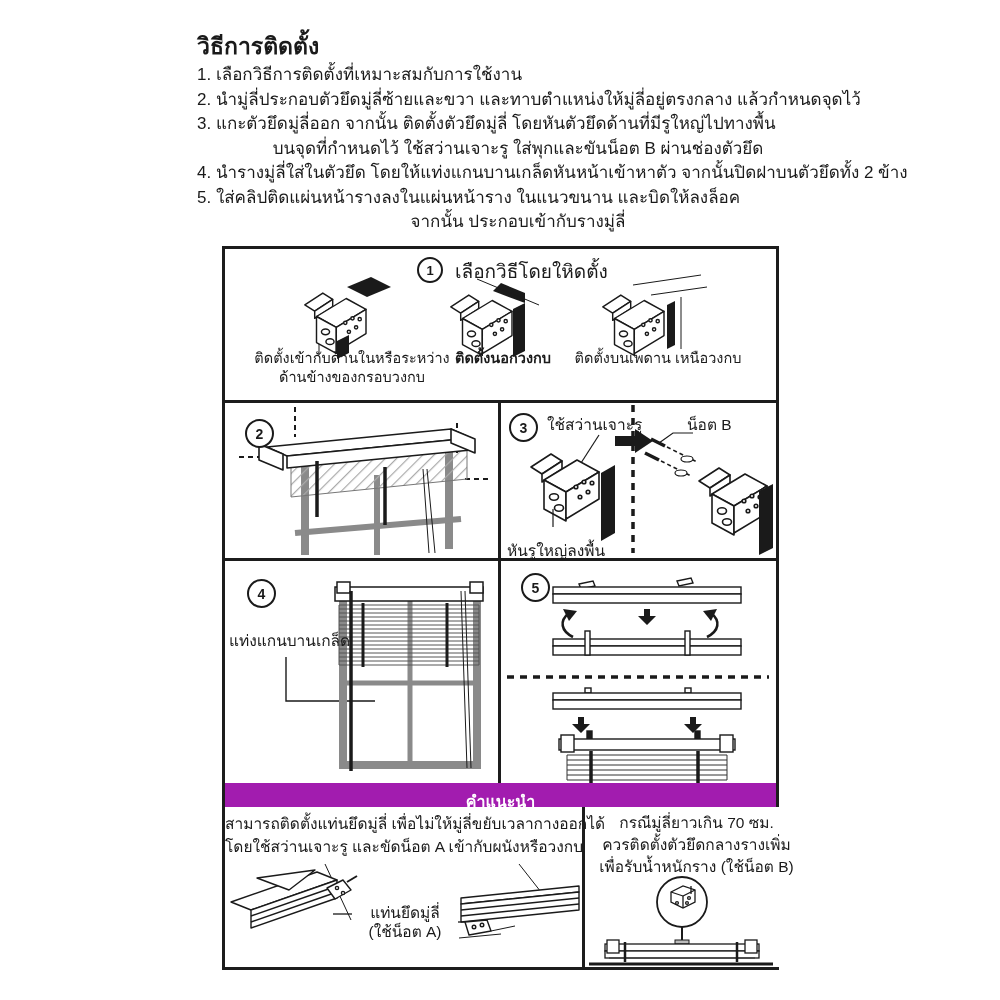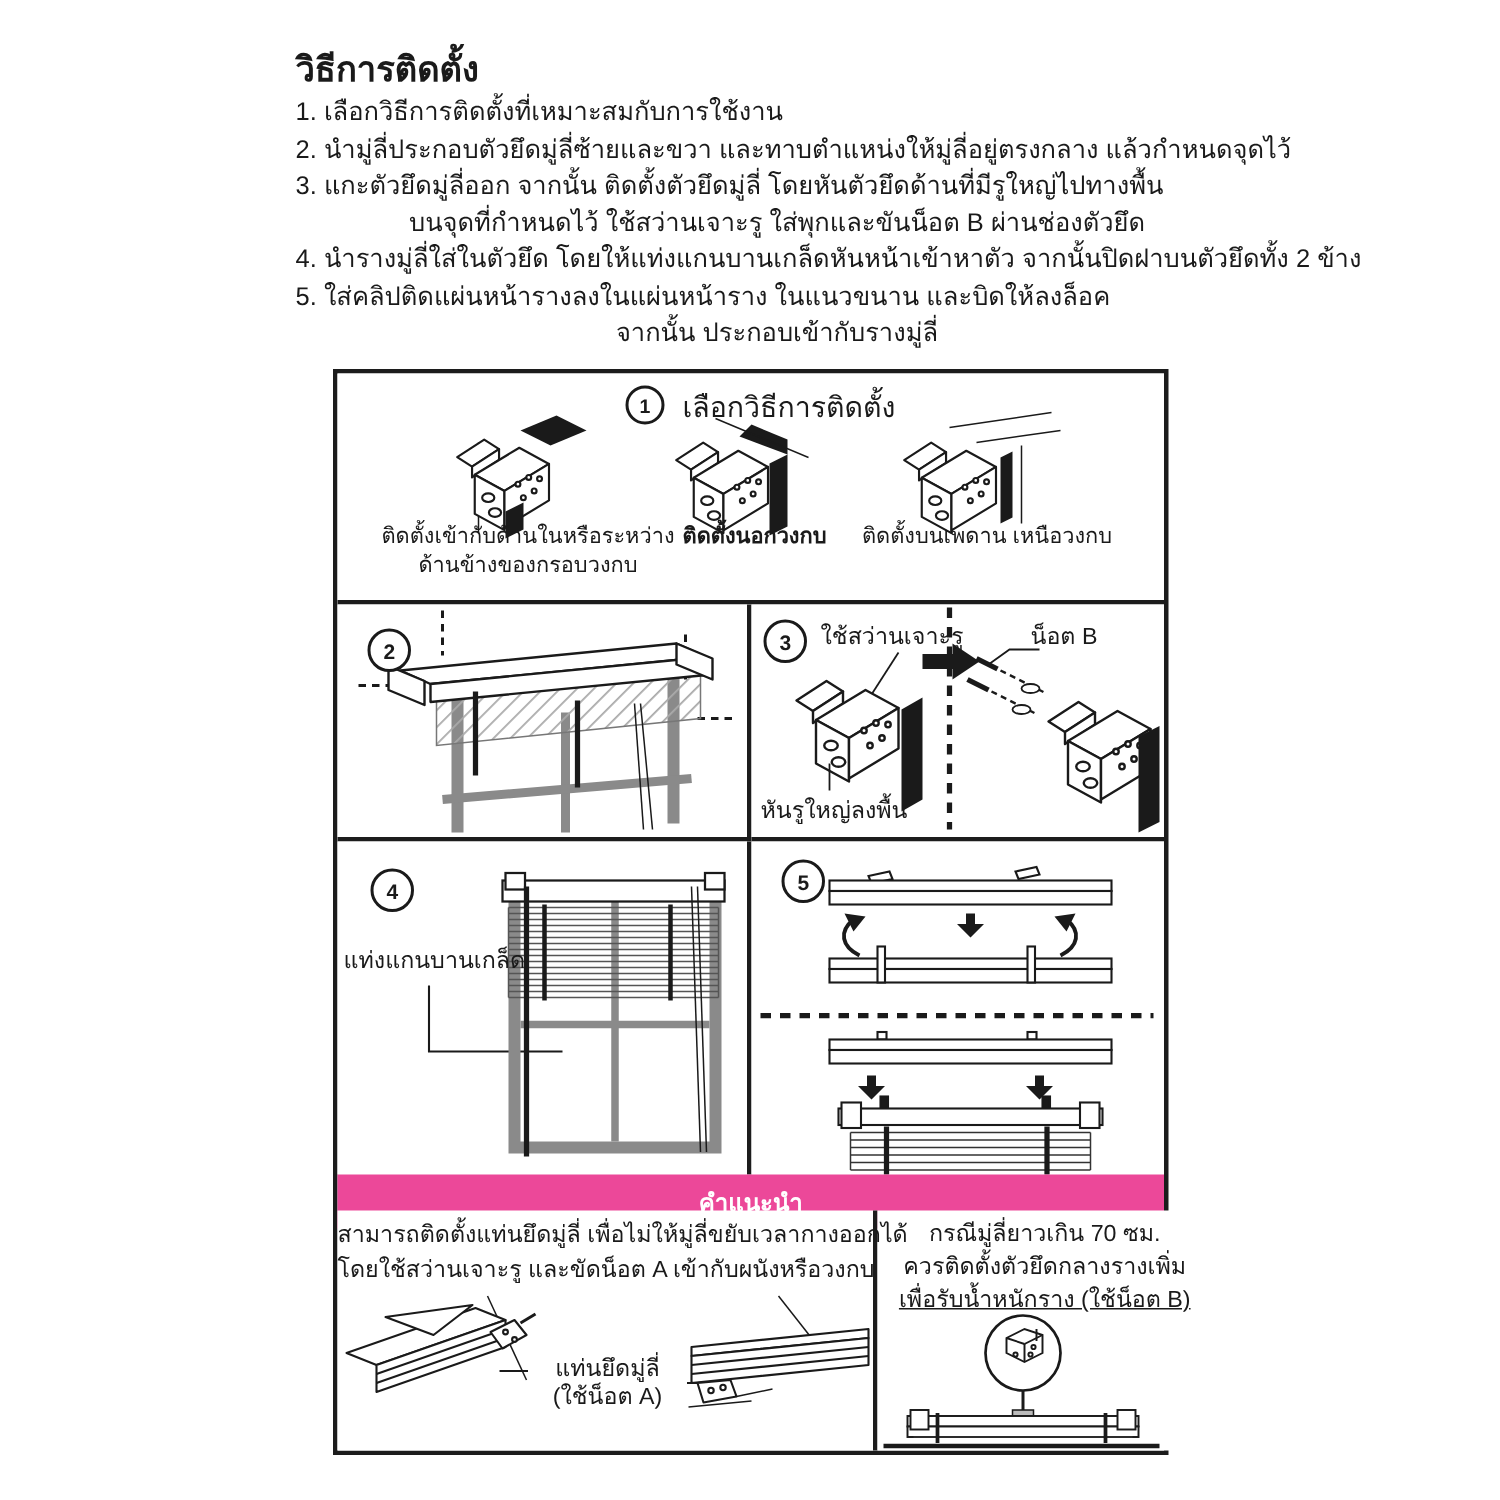--- a/index.html
+++ b/index.html
@@ -10,21 +10,21 @@
   .step-line{white-space:nowrap;}
   .step-cont{padding-left:22px;text-align:center;}
   .dbox{position:absolute;left:222px;top:246px;width:557px;height:724px;
         border:3px solid #1c1c1c;box-sizing:border-box;background:#fff;}
   .panel{position:absolute;box-sizing:border-box;background:#fff;}
   .p1{left:0;top:0;width:551px;height:154px;border-bottom:3px solid #1c1c1c;}
   .p2{left:0;top:154px;width:276px;height:158px;border-right:3px solid #1c1c1c;border-bottom:3px solid #1c1c1c;}
   .p3{left:276px;top:154px;width:275px;height:158px;border-bottom:3px solid #1c1c1c;}
   .p4{left:0;top:312px;width:276px;height:222px;border-right:3px solid #1c1c1c;}
   .p5{left:276px;top:312px;width:275px;height:222px;}
-  .advbar{left:0;top:534px;width:551px;height:36px;background:#ec4899;color:#fff;
+  .advbar{left:0;top:534px;width:551px;height:36px;background:#a21caf;color:#fff;
           display:flex;align-items:center;justify-content:center;font-size:16px;font-weight:bold;}
   .advL{left:0;top:558px;width:360px;height:160px;border-right:3px solid #1c1c1c;}
   .advR{left:360px;top:558px;width:223px;height:160px;}
   .cnum{position:absolute;border:2px solid #1a1a1a;border-radius:50%;background:#fff;
         display:flex;align-items:center;justify-content:center;font-weight:bold;z-index:3;}
   .cnum.sm{width:22px;height:22px;font-size:13px;}
   .cnum.md{width:25px;height:25px;font-size:14px;}
   .lbl{position:absolute;font-size:15.5px;line-height:19px;white-space:nowrap;z-index:3;}
   .cap{position:absolute;font-size:14.5px;line-height:19px;text-align:center;}
   .ctr{text-align:center;}
@@ -46,21 +46,21 @@
     <div class="step-line step-cont">บนจุดที่กำหนดไว้ ใช้สว่านเจาะรู ใส่พุกและขันน็อต B ผ่านช่องตัวยึด</div>
     <div class="step-line"><span>4.</span> <span>นำรางมู่ลี่ใส่ในตัวยึด โดยให้แท่งแกนบานเกล็ดหันหน้าเข้าหาตัว จากนั้นปิดฝาบนตัวยึดทั้ง 2 ข้าง</span></div>
     <div class="step-line"><span>5.</span> <span>ใส่คลิปติดแผ่นหน้ารางลงในแผ่นหน้าราง ในแนวขนาน และบิดให้ลงล็อค</span></div>
     <div class="step-line step-cont">จากนั้น ประกอบเข้ากับรางมู่ลี่</div>
   </div>
 
   <div class="dbox">
 
     <div class="panel p1">
       <div class="cnum sm" style="left:192px;top:8px;">1</div>
-      <div class="p1title">เลือกวิธีการติดตั้ง</div>
+      <div class="p1title">เลือกวิธีโดยใหิดตั้ง</div>
 
       <svg style="left:0;top:26px;" width="551" height="84" viewBox="0 0 551 84">
         <defs>
           <g id="br" fill="#ffffff" stroke="#1a1a1a" stroke-width="1.6" stroke-linejoin="round">
             <polygon points="2,22 22,9 33,16 13,29"></polygon>
             <polygon points="13,29 33,16 33,24 13,37"></polygon>
             <polygon points="15,35 48,15 70,27 37,47"></polygon>
             <polygon points="15,35 37,47 37,76 15,64"></polygon>
             <ellipse cx="25" cy="52" rx="4.5" ry="3.2"></ellipse>
             <ellipse cx="30" cy="63" rx="4.5" ry="3.2"></ellipse>
@@ -139,21 +139,21 @@
         <line x1="160" y1="64" x2="160" y2="122" stroke="#1a1a1a" stroke-width="3.5"></line>
         <line x1="198" y1="66" x2="204" y2="150" stroke="#1a1a1a" stroke-width="1"></line>
         <line x1="202" y1="66" x2="210" y2="150" stroke="#1a1a1a" stroke-width="1"></line>
       </svg>
     </div>
 
     <div class="panel p3">
       <div class="cnum md" style="left:8px;top:10px;">3</div>
       <div class="lbl" style="left:46px;top:12px;">ใช้สว่านเจาะรู</div>
       <div class="lbl" style="left:186px;top:12px;">น็อต B</div>
-      <div class="lbl" style="left:6px;top:128px;">หันรูใหญ่ลงพื้น</div>
+      <div class="lbl" style="left:6px;top:138px;">หันรูใหญ่ลงพื้น</div>
       <svg style="left:0;top:0;" width="272" height="155" viewBox="0 0 272 155">
         <defs>
           <g id="br3" fill="#ffffff" stroke="#1a1a1a" stroke-width="1.6" stroke-linejoin="round">
             <polygon points="2,22 22,9 33,16 13,29"></polygon>
             <polygon points="13,29 33,16 33,24 13,37"></polygon>
             <polygon points="15,35 48,15 70,27 37,47"></polygon>
             <polygon points="15,35 37,47 37,76 15,64"></polygon>
             <ellipse cx="25" cy="52" rx="4.5" ry="3.2"></ellipse>
             <ellipse cx="30" cy="63" rx="4.5" ry="3.2"></ellipse>
             <polygon points="37,47 70,27 70,54 37,74"></polygon>
@@ -332,21 +332,21 @@
             <circle cx="25" cy="61" r="1.8"></circle>
           <line x1="2" y1="74" x2="44" y2="70" stroke-width="1"></line>
           <line x1="34" y1="67" x2="58" y2="62" stroke-width="1"></line>
         </g>
       </svg>
     </div>
 
     <div class="panel advR">
       <div class="advtxt" style="top:5px;">กรณีมู่ลี่ยาวเกิน 70 ซม.</div>
       <div class="advtxt" style="top:27px;text-align:center;">ควรติดตั้งตัวยึดกลางรางเพิ่ม</div>
-      <div class="advtxt" style="top:49px;text-decoration:underline;">เพื่อรับน้ำหนักราง (ใช้น็อต B)</div>
+      <div class="advtxt" style="top:49px;">เพื่อรับน้ำหนักราง (ใช้น็อต B)</div>
       <svg style="left:0;top:65px;" width="191" height="95" viewBox="0 0 191 95">
         <circle cx="97" cy="30" r="25" fill="#ffffff" stroke="#1a1a1a" stroke-width="1.8"></circle>
 
         <g fill="none" stroke="#1a1a1a" stroke-width="1.3">
           <polygon points="86,20 98,14 110,18 110,30 98,36 86,30"></polygon>
           <line x1="86" y1="20" x2="98" y2="24"></line>
             <line x1="98" y1="24" x2="110" y2="18"></line>
           <line x1="98" y1="24" x2="98" y2="36"></line>
           <circle cx="92" cy="31" r="1.4"></circle>
             <circle cx="102" cy="31" r="1.4"></circle>

